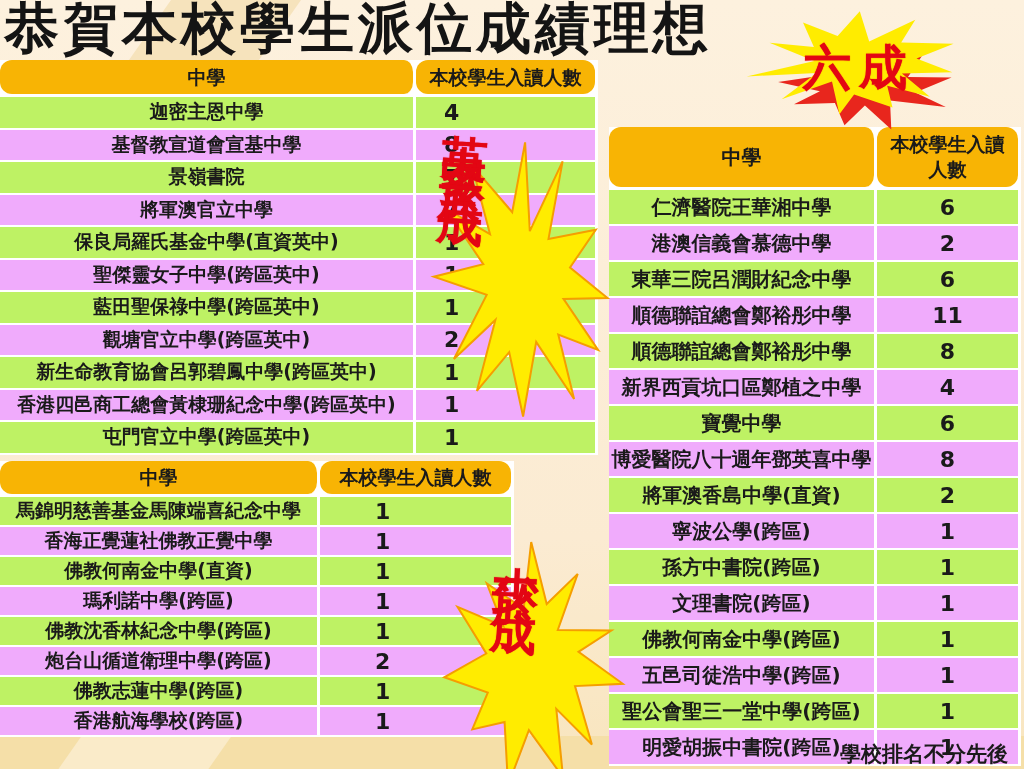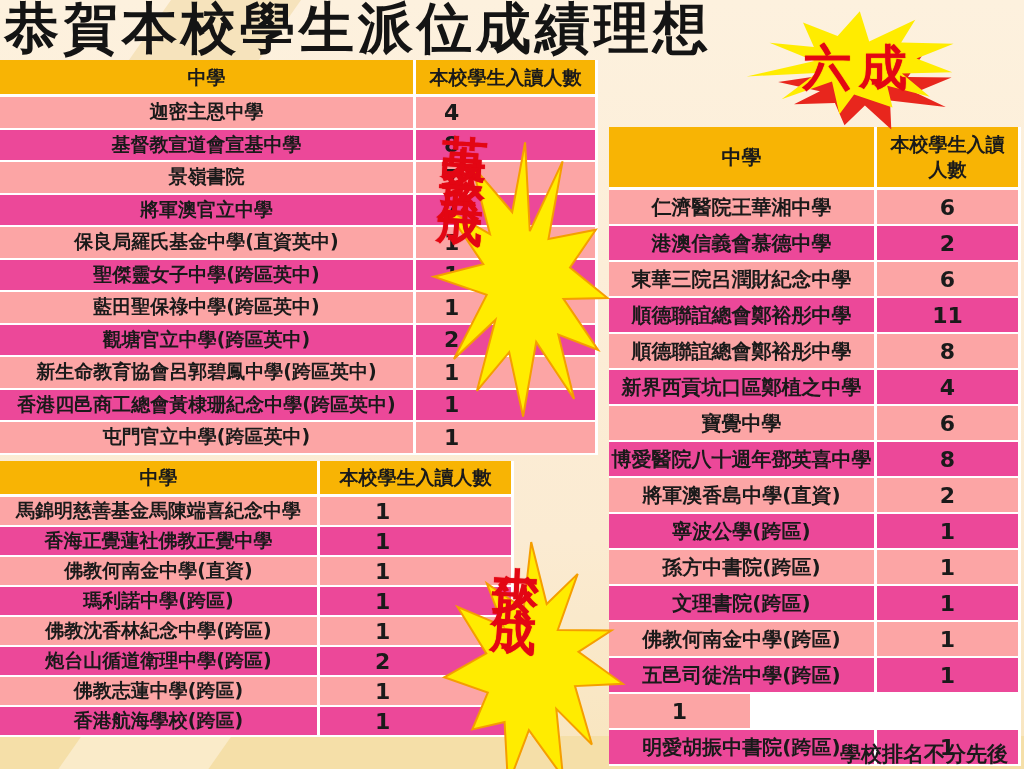--- a/index.html
+++ b/index.html
@@ -16,23 +16,23 @@
   .title{
     position:absolute;left:4px;top:-4px;z-index:2;
     font-size:55px;font-weight:800;color:#141414;letter-spacing:4px;line-height:64px;white-space:nowrap;
   }
   
   .tbl{position:absolute;background:#FFFFFF;z-index:1;}
   .trow{display:flex;box-sizing:border-box;border-bottom:2px solid #FFFFFF;}
   .trow > div{display:flex;align-items:center;justify-content:center;box-sizing:border-box;color:#1A1A1A;white-space:nowrap;overflow:visible;}
   .trow .c1{border-right:3px solid #FFFFFF;}
   .head{border-bottom:3px solid #FFFFFF;}
-  .head .c1,.head .c2{background:#F8B404;font-weight:700;font-size:19px;text-align:center;line-height:1.3;}
-  .odd .c1,.odd .c2{background:#fca5a5;}
-  .even .c1,.even .c2{background:#ec4899;}
+  .head .c1,.head .c2{background:#F8B404;font-weight:700;font-size:19px;text-align:center;line-height:1.3;border-radius:12px;}
+  .odd .c1,.odd .c2{background:#bef264;}
+  .even .c1,.even .c2{background:#f0abfc;}
   .c2{font-size:22px;font-weight:600;}
   .c1{font-size:19px;font-weight:600;}
 
   .t1{left:0;top:60px;width:598px;}
   .t1 .c1{width:416px;}
   .t1 .c2{width:179px;justify-content:flex-start;padding-left:28px;}
   .t1 .head{height:37px;}
   .t1 .trow:not(.head){height:32.5px;}
   .t1 .head .c2{justify-content:center;padding-left:0;}
 
@@ -215,20 +215,21 @@
     </div>
     <div class="trow odd">
       <div class="c1">佛教何南金中學(跨區)</div>
       <div class="c2">1</div>
     </div>
     <div class="trow even">
       <div class="c1">五邑司徒浩中學(跨區)</div>
       <div class="c2">1</div>
     </div>
     <div class="trow odd">
+      <div class="c1">聖公會聖三一堂中學(跨區)</div>
       <div class="c2">1</div>
     </div>
     <div class="trow even">
       <div class="c1">明愛胡振中書院(跨區)</div>
       <div class="c2">1</div>
     </div>
   </div>
 
 <svg class="star" style="left:740px;top:4px;width:240px;height:126px;" viewBox="0 0 240 126">
   <polygon fill="#E8261D" points="125.0,42.1 146.5,62.6 181.9,52.1 168.0,73.0 211.5,73.5 175.3,88.6 205.8,102.9 150.0,96.4 151.3,125.6 124.9,101.4 104.5,121.2 94.9,99.0 54.0,100.2 79.9,87.2 38.1,78.1 88.6,70.6 69.0,50.1 109.2,62.7"></polygon>

